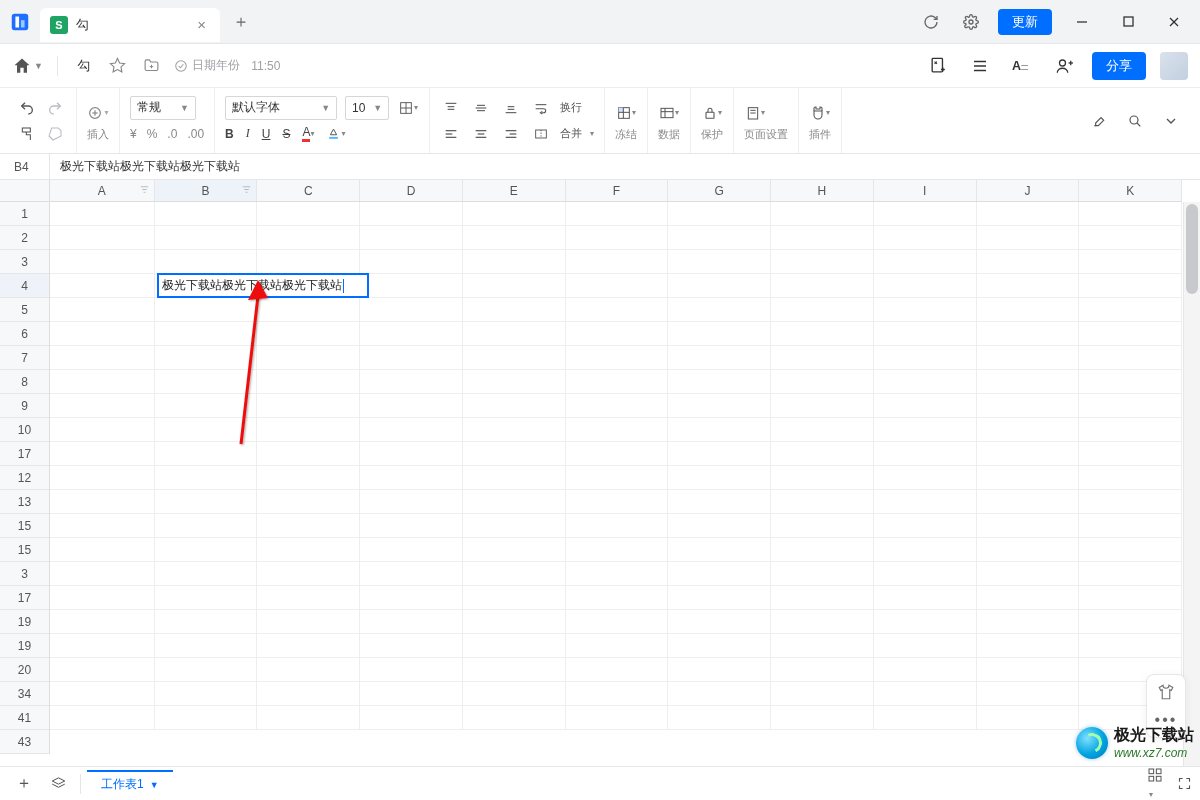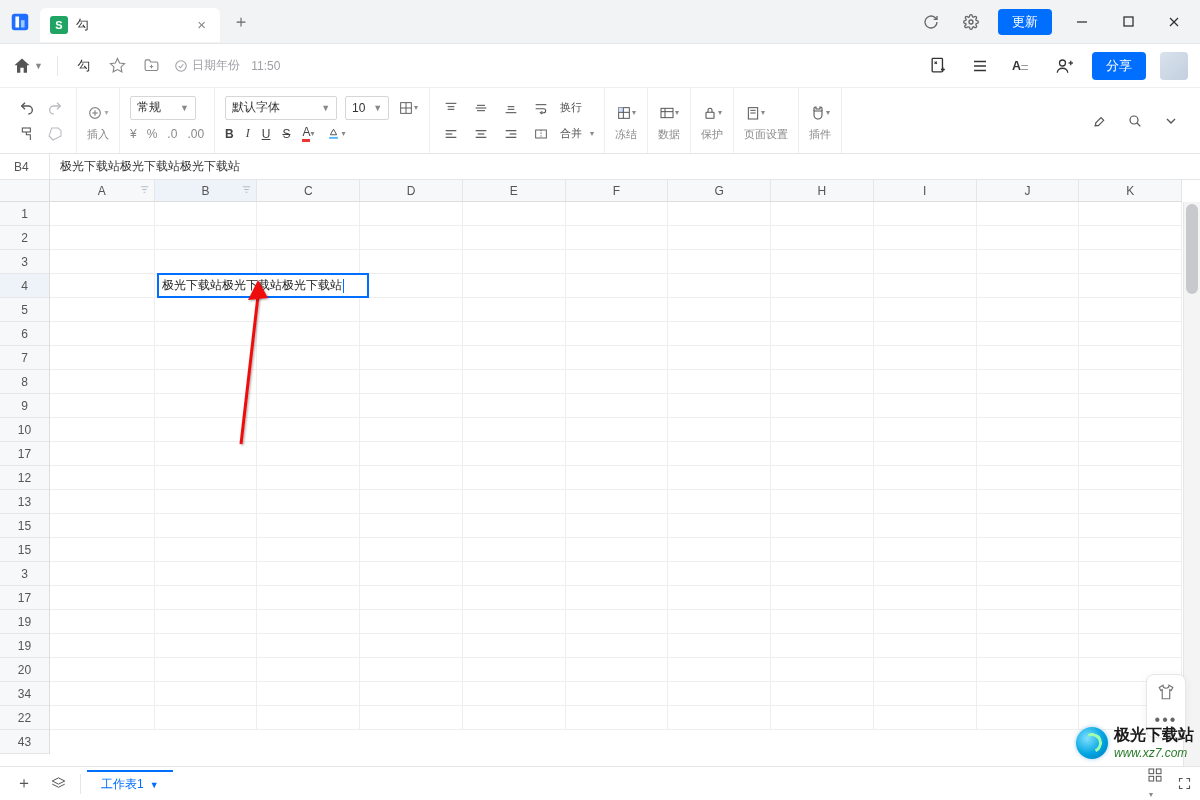--- a/index.html
+++ b/index.html
@@ -481,21 +481,21 @@
       <div class="rh">12</div>
       <div class="rh">13</div>
       <div class="rh">15</div>
       <div class="rh">15</div>
       <div class="rh">3</div>
       <div class="rh">17</div>
       <div class="rh">19</div>
       <div class="rh">19</div>
       <div class="rh">20</div>
       <div class="rh">34</div>
-      <div class="rh">22</div>
+      <div class="rh">41</div>
       <div class="rh">43</div>
     </div>
   <div class="cells" id="cells">
       <div class="crow">
         <div class="cc" style="width: 108px;"></div>
         <div class="cc" style="width: 106px;"></div>
         <div class="cc" style="width: 106px;"></div>
         <div class="cc" style="width: 106px;"></div>
         <div class="cc" style="width: 106px;"></div>
         <div class="cc" style="width: 106px;"></div>

